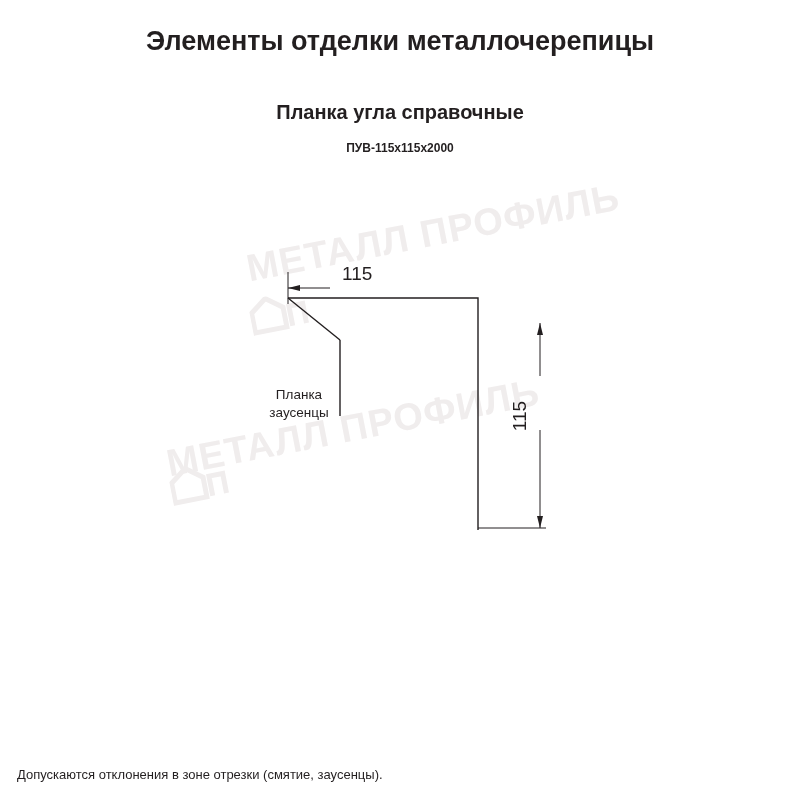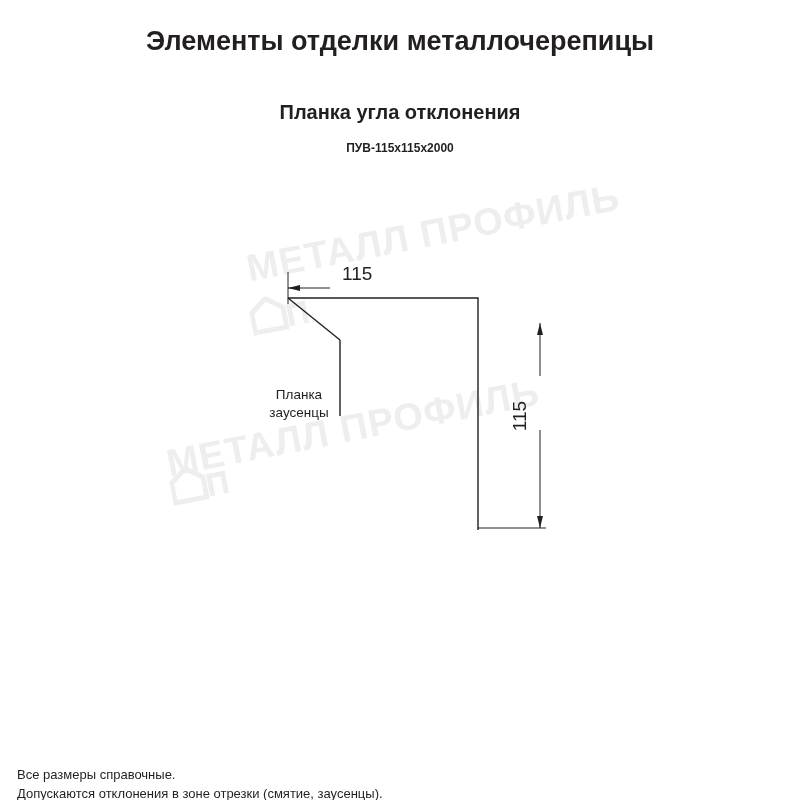--- a/index.html
+++ b/index.html
@@ -118,21 +118,21 @@
     top: 405px;
     font-size: 19px;
     transform: rotate(-90deg);
     transform-origin: center center;
   }
 </style>
 </head>
 <body>
 
 <div class="title">Элементы отделки металлочерепицы</div>
-<div class="subtitle1">Планка угла отклонения</div>
+<div class="subtitle1">Планка угла справочные</div>
 <div class="subtitle2">ПУВ-115х115х2000</div>
 
 <div class="wm wm1">МЕТАЛЛ ПРОФИЛЬ</div>
 <div class="wm wm2">МЕТАЛЛ ПРОФИЛЬ</div>
 
 <div class="wm-logo wm-logo1">
   <svg width="66" height="40" viewBox="0 0 66 40" aria-hidden="true">
     <path d="M2 34 L2 14 L18 2 L34 14 L34 34 Z" fill="none" stroke="#f0eded" stroke-width="5"></path>
     <path d="M40 34 L40 14 L54 14 L54 34" fill="none" stroke="#f0eded" stroke-width="5"></path>
   </svg>
@@ -184,15 +184,14 @@
 </div>
 
 <div class="dim-h">115</div>
 <div class="dim-v">115</div>
 <div class="label-face">
   <div>Планка</div>
   <div>заусенцы</div>
 </div>
 
 <div class="footer">
-  <div>Все размеры справочные.</div>
   <div>Допускаются отклонения в зоне отрезки (смятие, заусенцы).</div>
 </div>
 
 </body></html>

